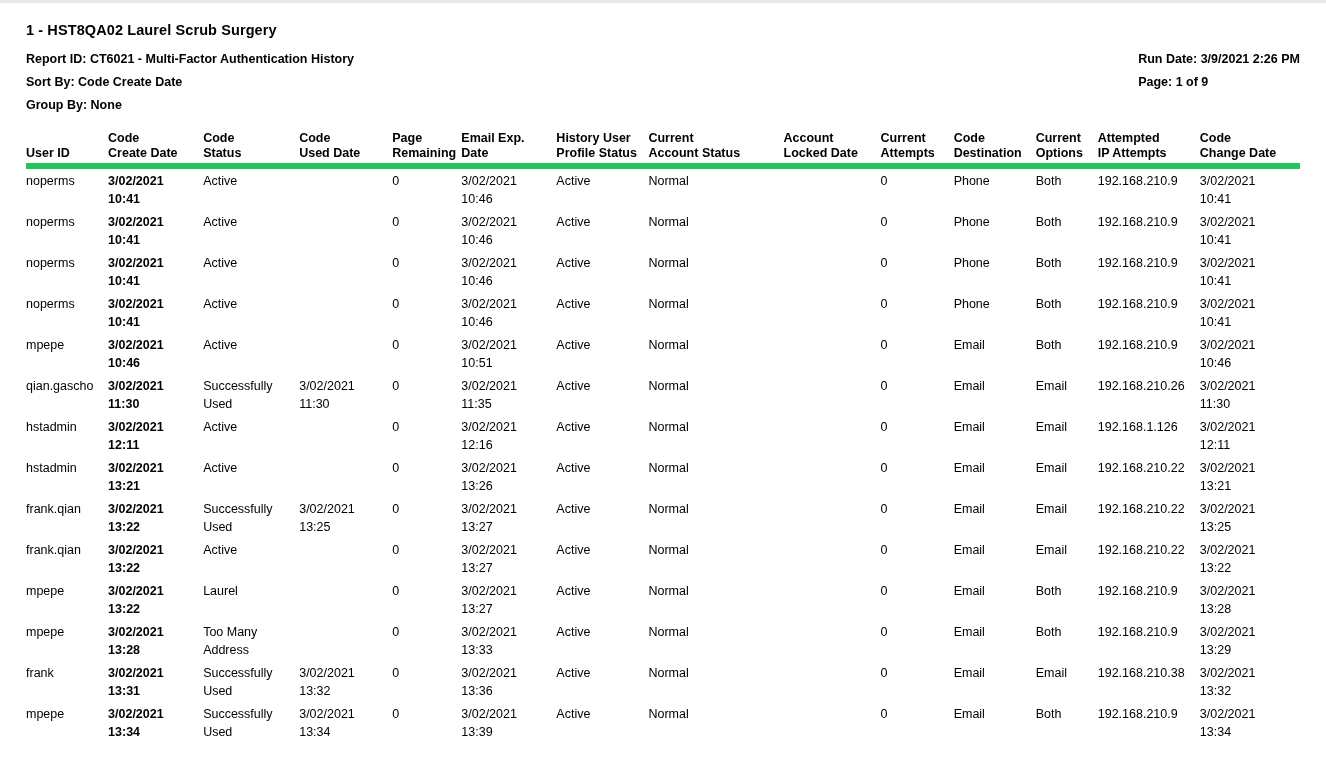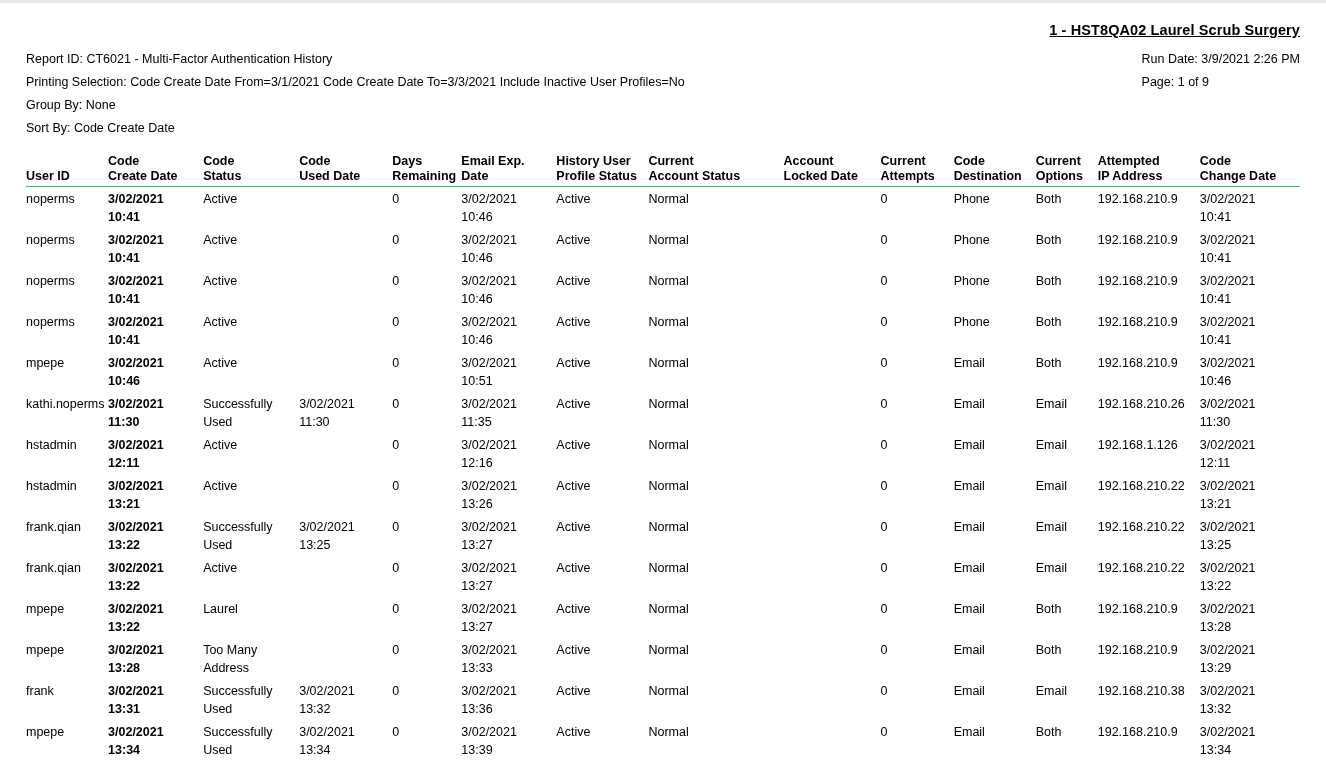--- a/index.html
+++ b/index.html
@@ -24,32 +24,32 @@
   }
   .top-rule {
     position: absolute;
     top: 0;
     left: 0;
     right: 0;
     height: 3px;
     background: #e9e9e9;
   }
   .title {
-    text-align: right;
+    text-align: left;
     font-size: 14.5px;
     font-weight: bold;
     padding-top: 22px;
     letter-spacing: 0.1px;
-    text-decoration: underline;
   }
   .meta {
     position: relative;
     margin-top: 10px;
     font-size: 12.5px;
     line-height: 23px;
+    font-weight: bold;
   }
   .meta-right {
     position: absolute;
     right: 0;
     top: 0;
     text-align: left;
     font-size: 12.5px;
     line-height: 23px;
   }
   table.report {
@@ -58,21 +58,21 @@
     font-size: 12.5px;
     margin-top: 14px;
     table-layout: fixed;
   }
   table.report th {
     text-align: left;
     font-weight: bold;
     vertical-align: bottom;
     padding: 0 4px 2px 0;
     line-height: 15px;
-    border-bottom: 1px solid #22c55e;
+    border-bottom: 6px solid #22c55e;
   }
   table.report td {
     vertical-align: top;
     padding: 3px 4px 2px 0;
     line-height: 18px;
     white-space: pre-line;
   }
   td.b { font-weight: bold; }
   
   col.c0 { width: 82px; }
@@ -93,23 +93,22 @@
 </head>
 <body>
 
 <div class="page">
   <div class="top-rule"></div>
 
   <div class="title">1 - HST8QA02 Laurel Scrub Surgery</div>
 
   <div class="meta">
     <div>Report ID: CT6021 - Multi-Factor Authentication History</div>
-    <div>Printing Selection: Code Create Date From=3/1/2021 Code Create Date To=3/3/2021 Include Inactive User Profiles=No</div>
+    <div>Sort By: Code Create Date</div>
     <div>Group By: None</div>
-    <div>Sort By: Code Create Date</div>
     <div class="meta-right">
       <div>Run Date: 3/9/2021 2:26 PM</div>
       <div>Page: 1 of 9</div>
     </div>
   </div>
 
   <table class="report">
     <colgroup>
       <col class="c0">
         <col class="c1">
@@ -128,38 +127,38 @@
     </colgroup>
     <thead>
       <tr>
         <th style="white-space:pre-line">User ID</th>
         <th style="white-space:pre-line">Code
 Create Date</th>
         <th style="white-space:pre-line">Code
 Status</th>
         <th style="white-space:pre-line">Code
 Used Date</th>
-        <th style="white-space:pre-line">Days
+        <th style="white-space:pre-line">Page
 Remaining</th>
         <th style="white-space:pre-line">Email Exp.
 Date</th>
         <th style="white-space:pre-line">History User
 Profile Status</th>
         <th style="white-space:pre-line">Current
 Account Status</th>
         <th style="white-space:pre-line">Account
 Locked Date</th>
         <th style="white-space:pre-line">Current
 Attempts</th>
         <th style="white-space:pre-line">Code
 Destination</th>
         <th style="white-space:pre-line">Current
 Options</th>
         <th style="white-space:pre-line">Attempted
-IP Address</th>
+IP Attempts</th>
         <th style="white-space:pre-line">Code
 Change Date</th>
       </tr>
     </thead>
     <tbody>
         <tr>
           <td>noperms</td>
           <td class="b">3/02/2021
 10:41</td>
           <td>Active</td>
@@ -247,21 +246,21 @@
           <td>Normal</td>
           <td></td>
           <td>0</td>
           <td>Email</td>
           <td>Both</td>
           <td>192.168.210.9</td>
           <td>3/02/2021
 10:46</td>
         </tr>
         <tr>
-          <td>kathi.noperms</td>
+          <td>qian.gascho</td>
           <td class="b">3/02/2021
 11:30</td>
           <td>Successfully
 Used</td>
           <td>3/02/2021
 11:30</td>
           <td>0</td>
           <td>3/02/2021
 11:35</td>
           <td>Active</td>

